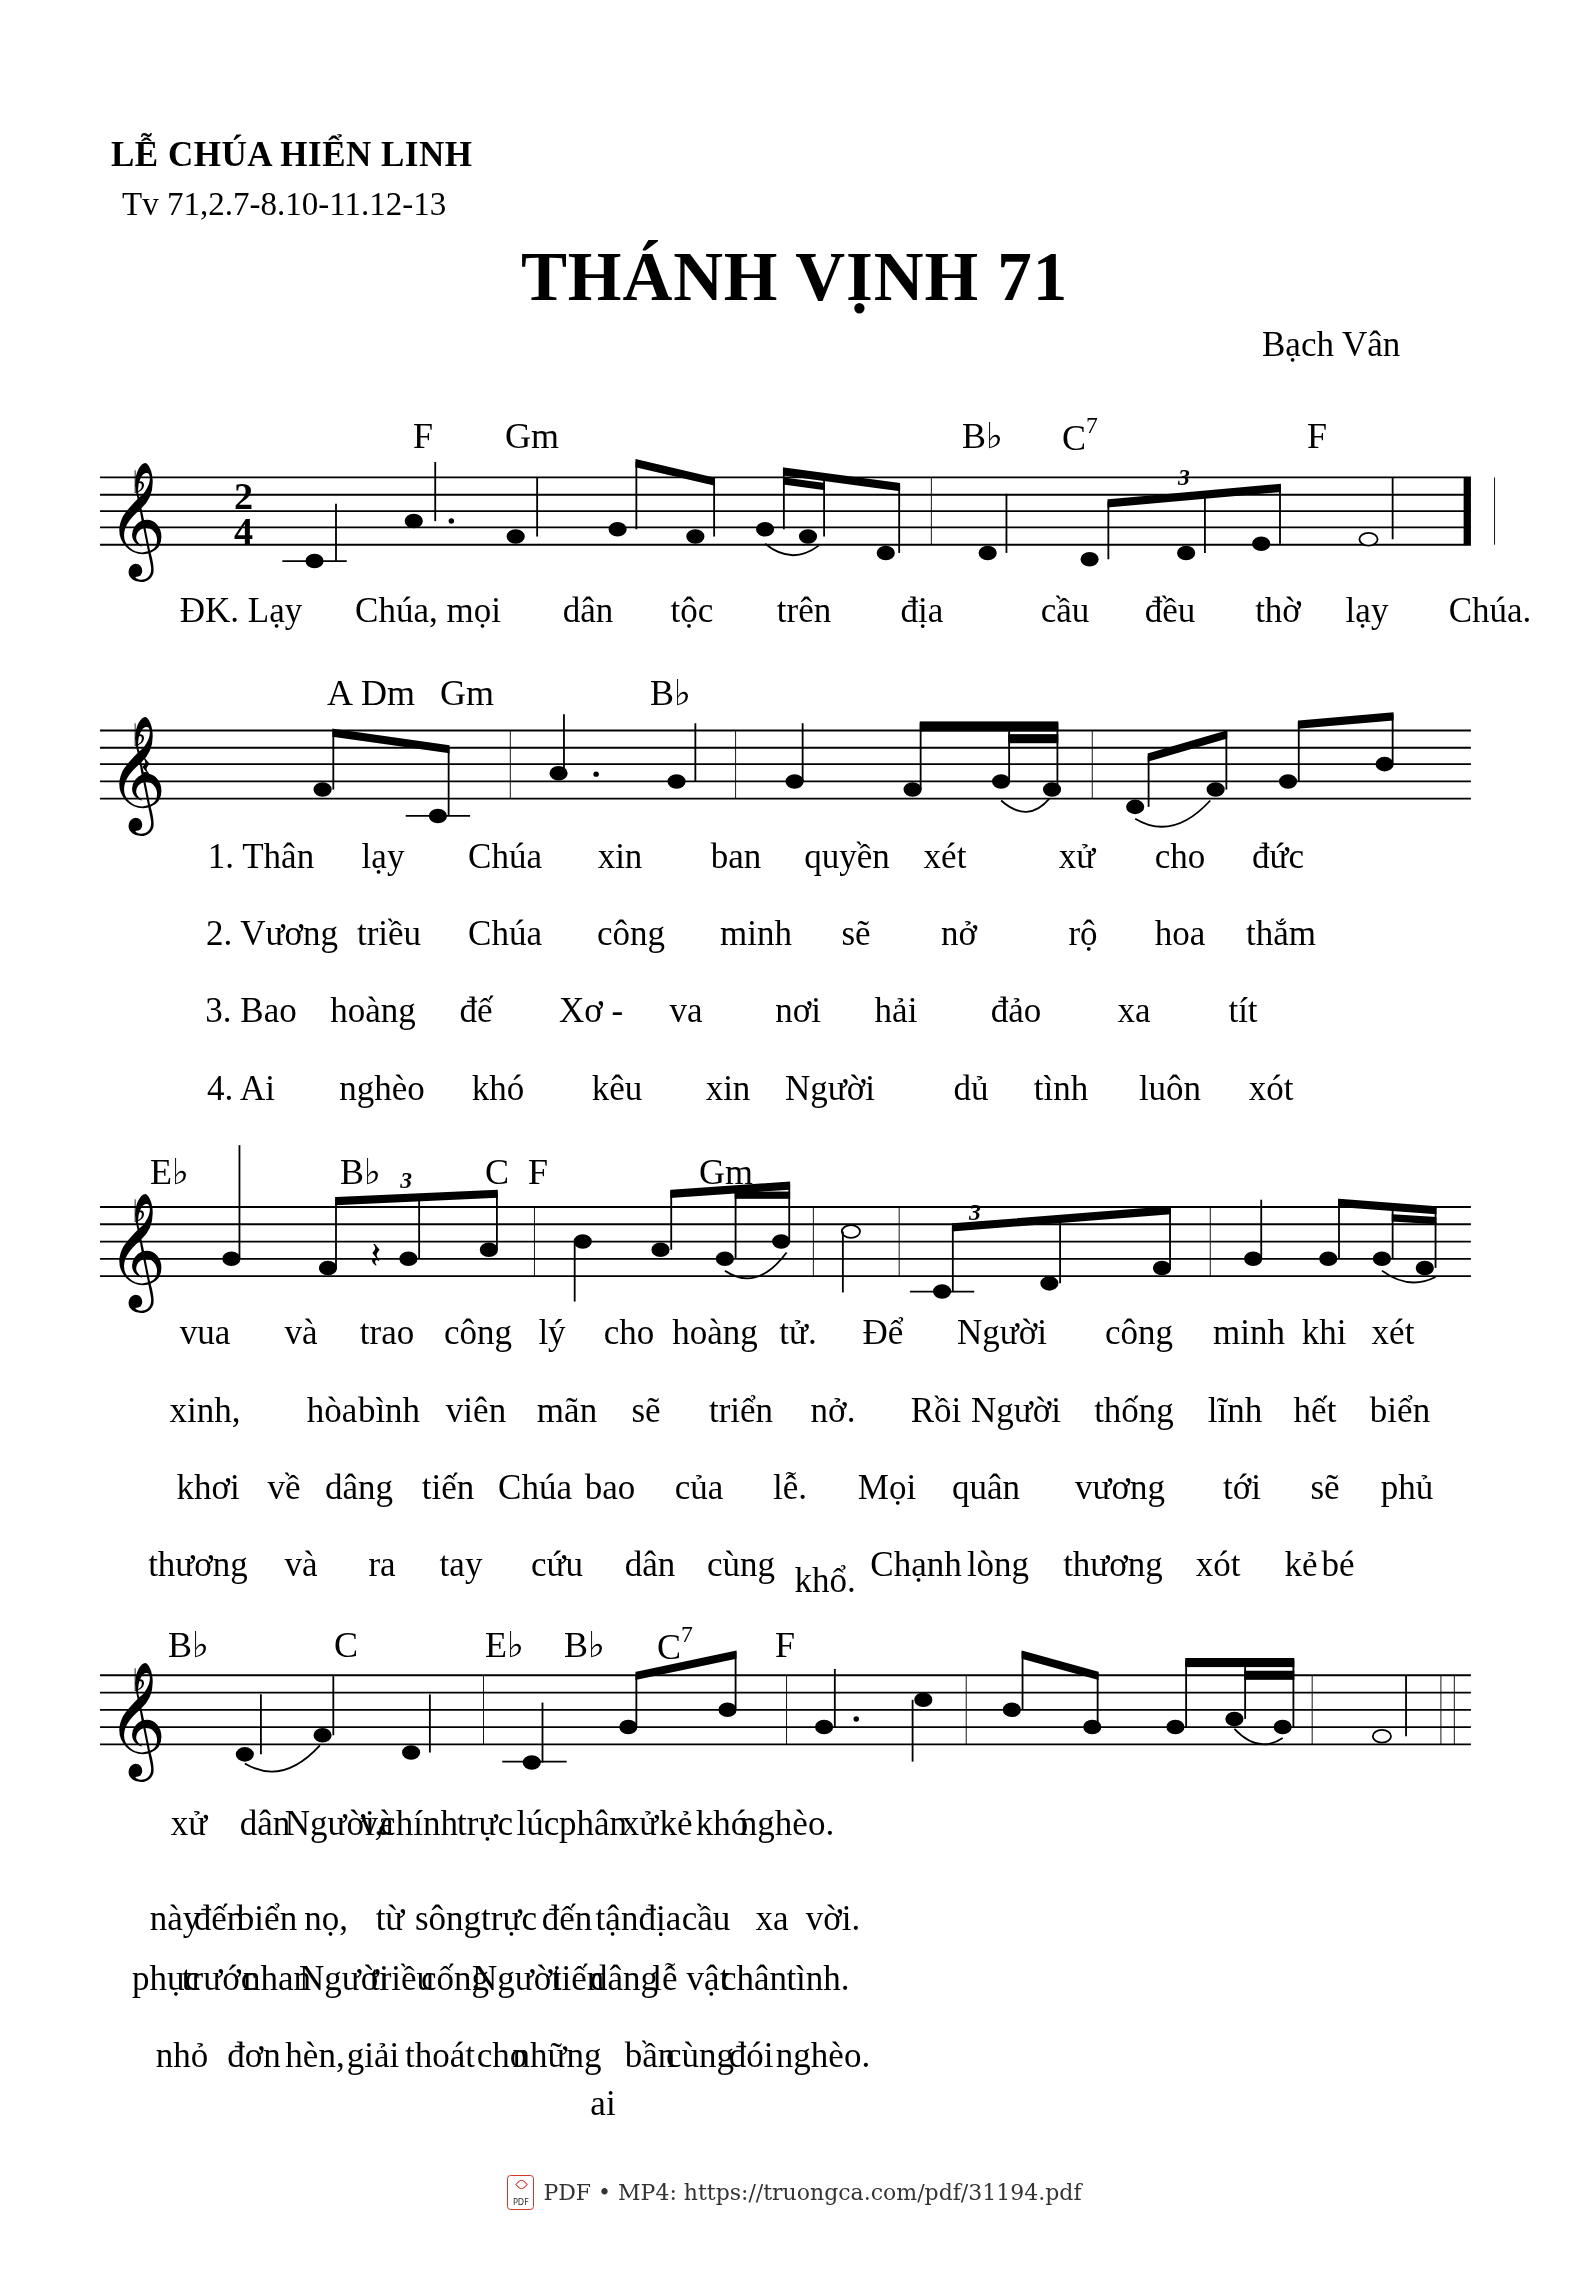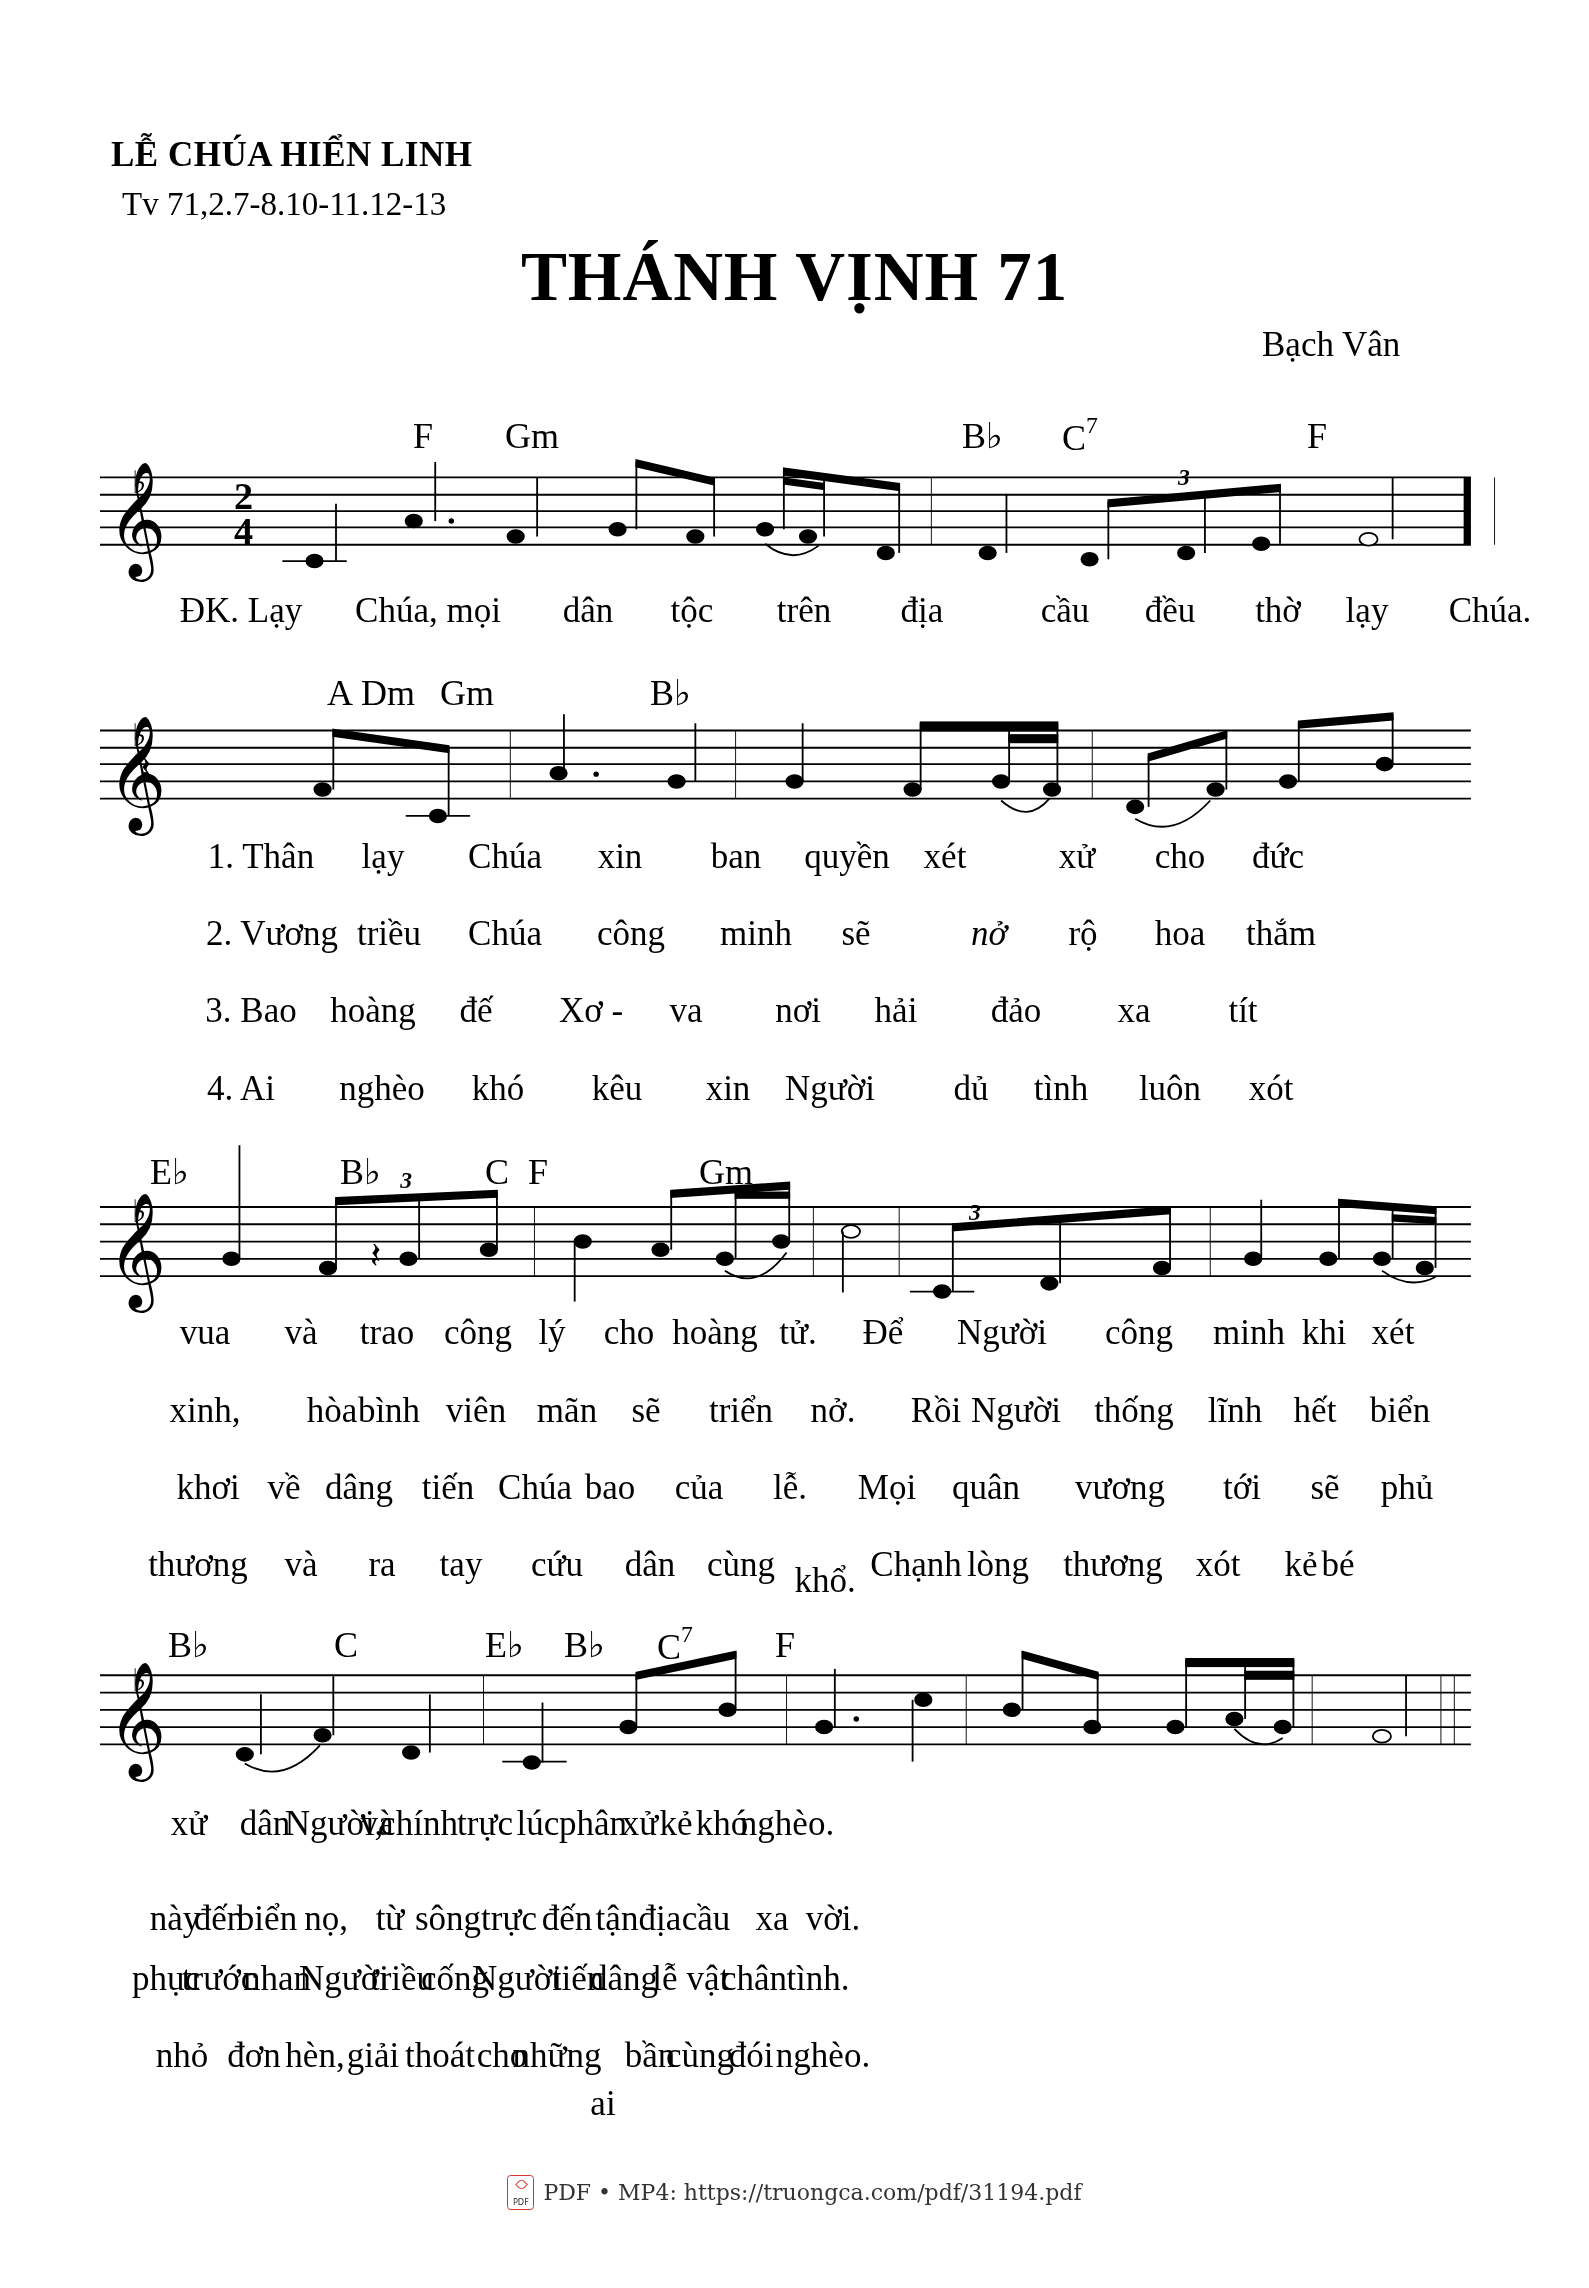--- a/index.html
+++ b/index.html
@@ -182,21 +182,21 @@
     <span class="syl" style="left: 1080px;">cho</span>
     <span class="syl" style="left: 1178px;">đức</span>
   </div>
   <div class="lyric-line" style="top:259px;">
     <span class="syl" style="left: 172px;">2. Vương</span>
     <span class="syl" style="left: 289px;">triều</span>
     <span class="syl" style="left: 405px;">Chúa</span>
     <span class="syl" style="left: 531px;">công</span>
     <span class="syl" style="left: 656px;">minh</span>
     <span class="syl" style="left: 756px;">sẽ</span>
-    <span class="syl" style="left: 889px; font-style: italic;">nở</span>
+    <span class="syl" style="left: 859px;">nở</span>
     <span class="syl" style="left: 983px;">rộ</span>
     <span class="syl" style="left: 1080px;">hoa</span>
     <span class="syl" style="left: 1181px;">thắm</span>
   </div>
   <div class="lyric-line" style="top:336px;">
     <span class="syl" style="left: 151px;">3. Bao</span>
     <span class="syl" style="left: 273px;">hoàng</span>
     <span class="syl" style="left: 376px;">đế</span>
     <span class="syl" style="left: 491px;">Xơ -</span>
     <span class="syl" style="left: 586px;">va</span>

